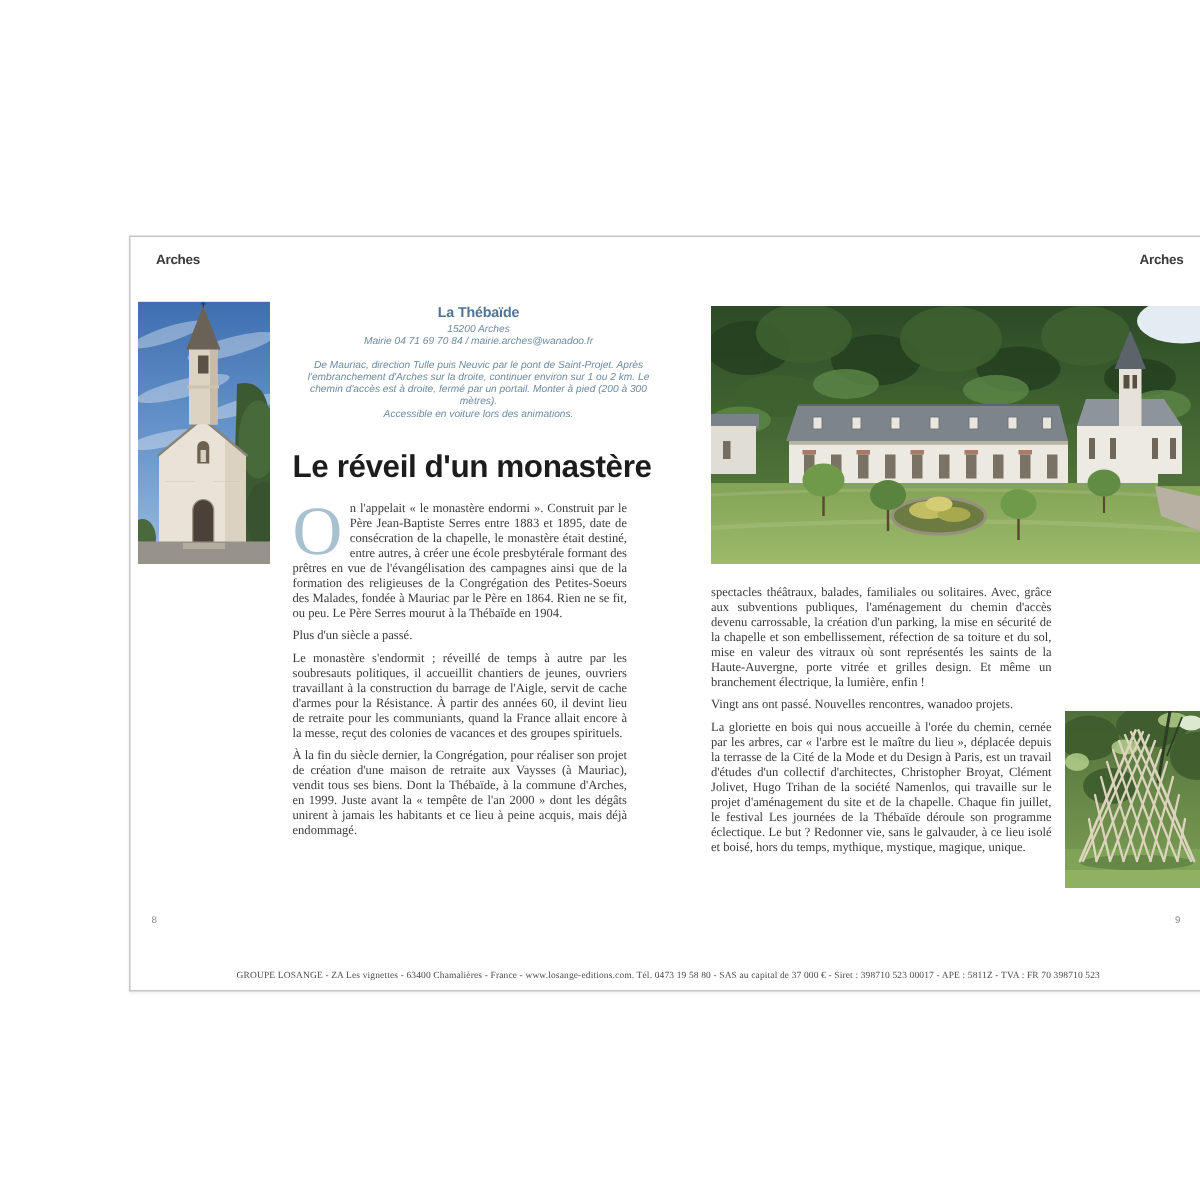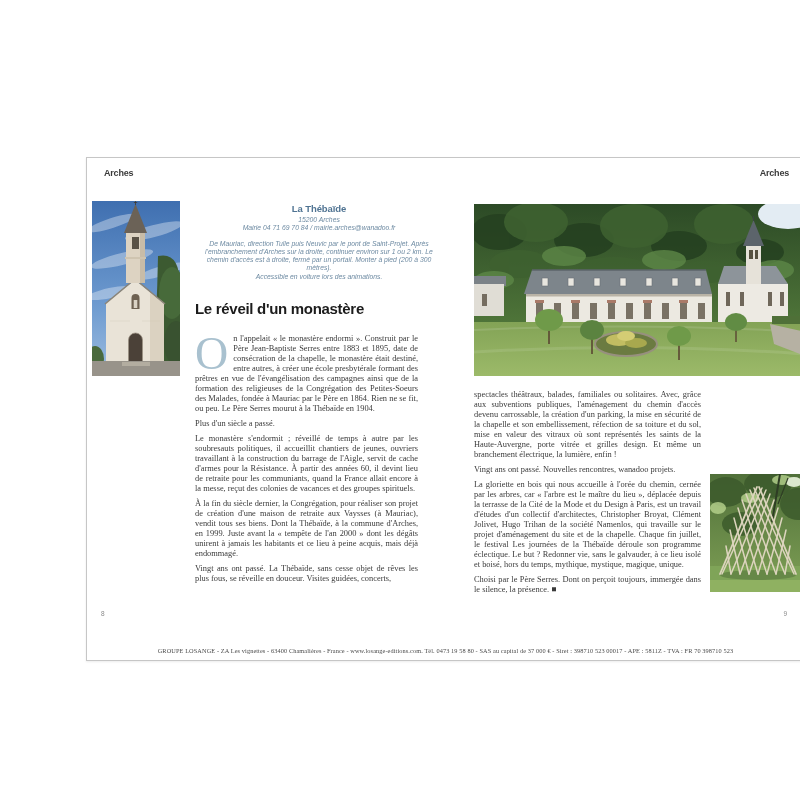--- a/index.html
+++ b/index.html
@@ -20,21 +20,21 @@
   #monastery-photo{ left:387px; top:46px;  width:331px; height:172px; }
   #gloriette-photo{ left:623px; top:316px; width:95px;  height:118px; }
 
   .info { position:absolute; left:108px; top:45px; width:248px;
           font-family:"Liberation Sans", sans-serif;text-align:center; }
   .info-title { font-weight:bold; font-size:9.5px; color:#4f7392; letter-spacing:-0.1px; margin-bottom:2px; }
   .info-line { font-style:italic; font-size:6.8px; line-height:8.3px; color:#6d8aa2; }
   .info-directions { margin-top:7px; }
 
   .article-title { position:absolute; left:108px; top:142px; font-family:"Liberation Sans", sans-serif;
-                   font-weight:bold; font-size:15px; color:#1c1c1c; letter-spacing:-0.3px; }
+                   font-weight:bold; font-size:21px; color:#1c1c1c; letter-spacing:-0.3px; }
 
   .col { position:absolute; font-size:8.4px; line-height:10px; text-align:justify; color:#3a3a3a; }
   .col-left  { left:108px; top:176px; width:223px; }
   .col-right { left:387px; top:232px; width:227px; }
   .col p { margin-bottom:5px; }
   .dropcap { float:left; font-size:46px; line-height:36px; color:#a9c1cf;
              margin:2px 5px 0 0; font-weight:normal; }
 
   .page-num { position:absolute; font-family:"Liberation Sans", sans-serif;
               font-size:6.5px; color:#8a8a8a; }
@@ -106,21 +106,20 @@
       <div class="info-line">Accessible en voiture lors des animations.</div>
     </div>
 
     <div class="article-title">Le réveil d'un monastère</div>
 
     <div class="col col-left">
       <p><span class="dropcap">O</span><span>n l'appelait « le monastère endormi ». Construit par le Père Jean-Baptiste Serres entre 1883 et 1895, date de consécration de la chapelle, le monastère était destiné, entre autres, à créer une école presbytérale formant des prêtres en vue de l'évangélisation des campagnes ainsi que de la formation des religieuses de la Congrégation des Petites-Soeurs des Malades, fondée à Mauriac par le Père en 1864. Rien ne se fit, ou peu. Le Père Serres mourut à la Thébaïde en 1904.</span></p>
       <p>Plus d'un siècle a passé.</p>
       <p>Le monastère s'endormit ; réveillé de temps à autre par les soubresauts politiques, il accueillit chantiers de jeunes, ouvriers travaillant à la construction du barrage de l'Aigle, servit de cache d'armes pour la Résistance. À partir des années 60, il devint lieu de retraite pour les communiants, quand la France allait encore à la messe, reçut des colonies de vacances et des groupes spirituels.</p>
       <p>À la fin du siècle dernier, la Congrégation, pour réaliser son projet de création d'une maison de retraite aux Vaysses (à Mauriac), vendit tous ses biens. Dont la Thébaïde, à la commune d'Arches, en 1999. Juste avant la « tempête de l'an 2000 » dont les dégâts unirent à jamais les habitants et ce lieu à peine acquis, mais déjà endommagé.</p>
-      <p>Vingt ans ont passé. La Thébaïde, sans cesse objet de rêves les plus fous, se réveille en douceur. Visites guidées, concerts,</p>
     </div>
 
     <div class="photo" id="monastery-photo">
       <svg viewBox="0 0 331 172" preserveAspectRatio="none">
         <defs>
           <linearGradient id="forest1" x1="0" y1="0" x2="0" y2="1">
             <stop offset="0" stop-color="#2c4a26"></stop>
               <stop offset="1" stop-color="#4f7539"></stop>
           </linearGradient>
           <linearGradient id="lawn1" x1="0" y1="0" x2="0" y2="1">
@@ -225,21 +224,20 @@
         </g>
         <polygon points="296,120 331,128 331,152 300,140" fill="#b6b1a3"></polygon>
         <rect x="298" y="112" width="33" height="8" fill="#4f7038"></rect>
       </svg>
     </div>
 
     <div class="col col-right">
       <p>spectacles théâtraux, balades, familiales ou solitaires. Avec, grâce aux subventions publiques, l'aménagement du chemin d'accès devenu carrossable, la création d'un parking, la mise en sécurité de la chapelle et son embellissement, réfection de sa toiture et du sol, mise en valeur des vitraux où sont représentés les saints de la Haute-Auvergne, porte vitrée et grilles design. Et même un branchement électrique, la lumière, enfin !</p>
       <p>Vingt ans ont passé. Nouvelles rencontres, wanadoo projets.</p>
       <p>La gloriette en bois qui nous accueille à l'orée du chemin, cernée par les arbres, car « l'arbre est le maître du lieu », déplacée depuis la terrasse de la Cité de la Mode et du Design à Paris, est un travail d'études d'un collectif d'architectes, Christopher Broyat, Clément Jolivet, Hugo Trihan de la société Namenlos, qui travaille sur le projet d'aménagement du site et de la chapelle. Chaque fin juillet, le festival Les journées de la Thébaïde déroule son programme éclectique. Le but ? Redonner vie, sans le galvauder, à ce lieu isolé et boisé, hors du temps, mythique, mystique, magique, unique.</p>
-      <p>Choisi par le Père Serres. Dont on perçoit toujours, immergée dans le silence, la présence. ■</p>
     </div>
 
     <div class="photo" id="gloriette-photo">
       <svg viewBox="0 0 95 118" preserveAspectRatio="none">
         <defs>
           <linearGradient id="fol1" x1="0" y1="0" x2="0" y2="1">
             <stop offset="0" stop-color="#50703a"></stop>
               <stop offset="1" stop-color="#769750"></stop>
           </linearGradient>
         </defs>

